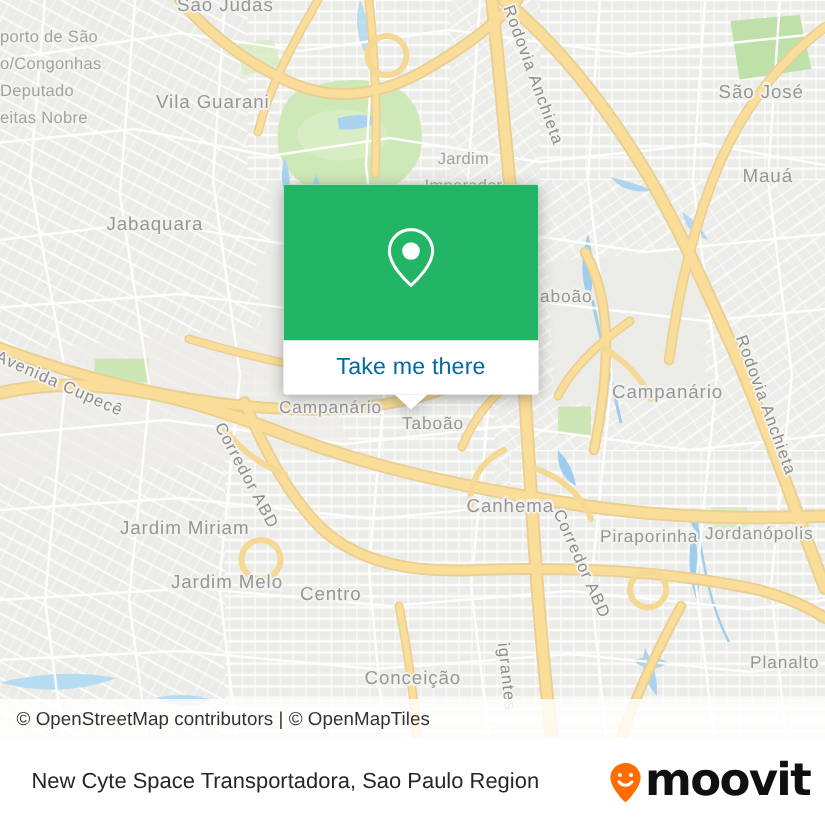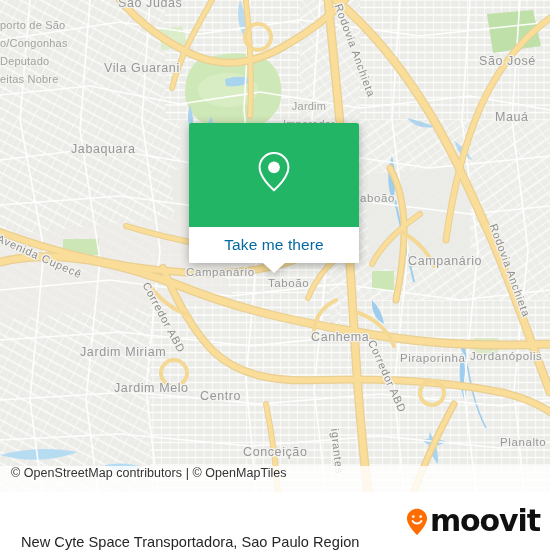--- a/index.html
+++ b/index.html
@@ -36,32 +36,32 @@
     font-size:11px;color:#8d8d8b;letter-spacing:.8px;
     text-shadow:
       -1.3px 0 #f4f3ef,1.3px 0 #f4f3ef,0 -1.3px #f4f3ef,0 1.3px #f4f3ef,
       -1px -1px #f4f3ef,1px -1px #f4f3ef,-1px 1px #f4f3ef,1px 1px #f4f3ef;
   }
 
   
   #attrib{
     position:absolute;left:0;top:466px;width:550px;height:26px;
     background:rgba(255,255,255,.82);
-    display:flex;
+    display:flex;align-items:center;
     z-index:40;
   }
   #attrib .txt{
     font-size:12.5px;color:#333;padding-left:11px;letter-spacing:.05px;
     font-family:"Liberation Sans", sans-serif;
   }
 
   
   #footer{
     position:absolute;left:0;top:492px;width:550px;height:58px;
-    background:#ffffff;display:flex;align-items:flex-end;z-index:50;
+    background:#ffffff;display:flex;align-items:center;z-index:50;
   }
   #footer .ftitle{
     font-size:14.6px;color:#262626;padding-left:21px;letter-spacing:.02px;
     white-space:nowrap;
   }
   #brand{
     position:absolute;right:10px;top:50%;transform:translateY(-50%);
     display:flex;align-items:center;gap:2px;
   }
   #brand .bpin{width:22px;height:27px;display:block;}

